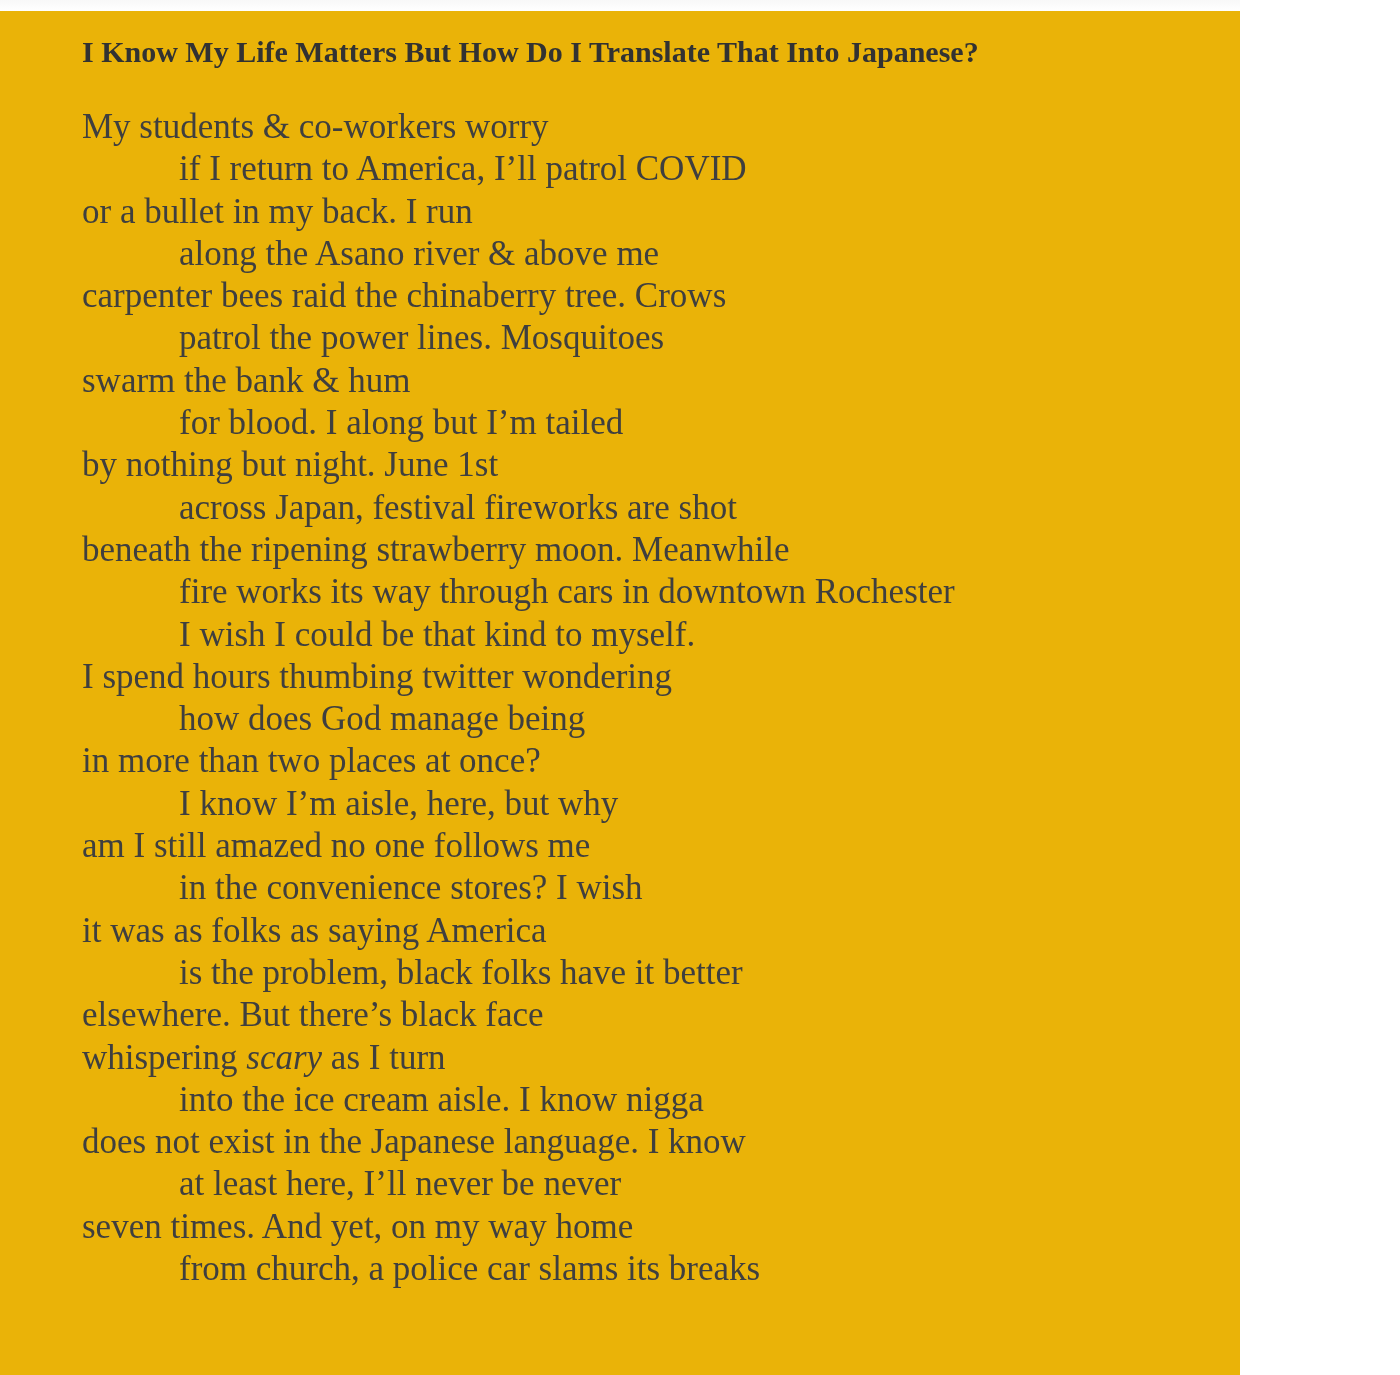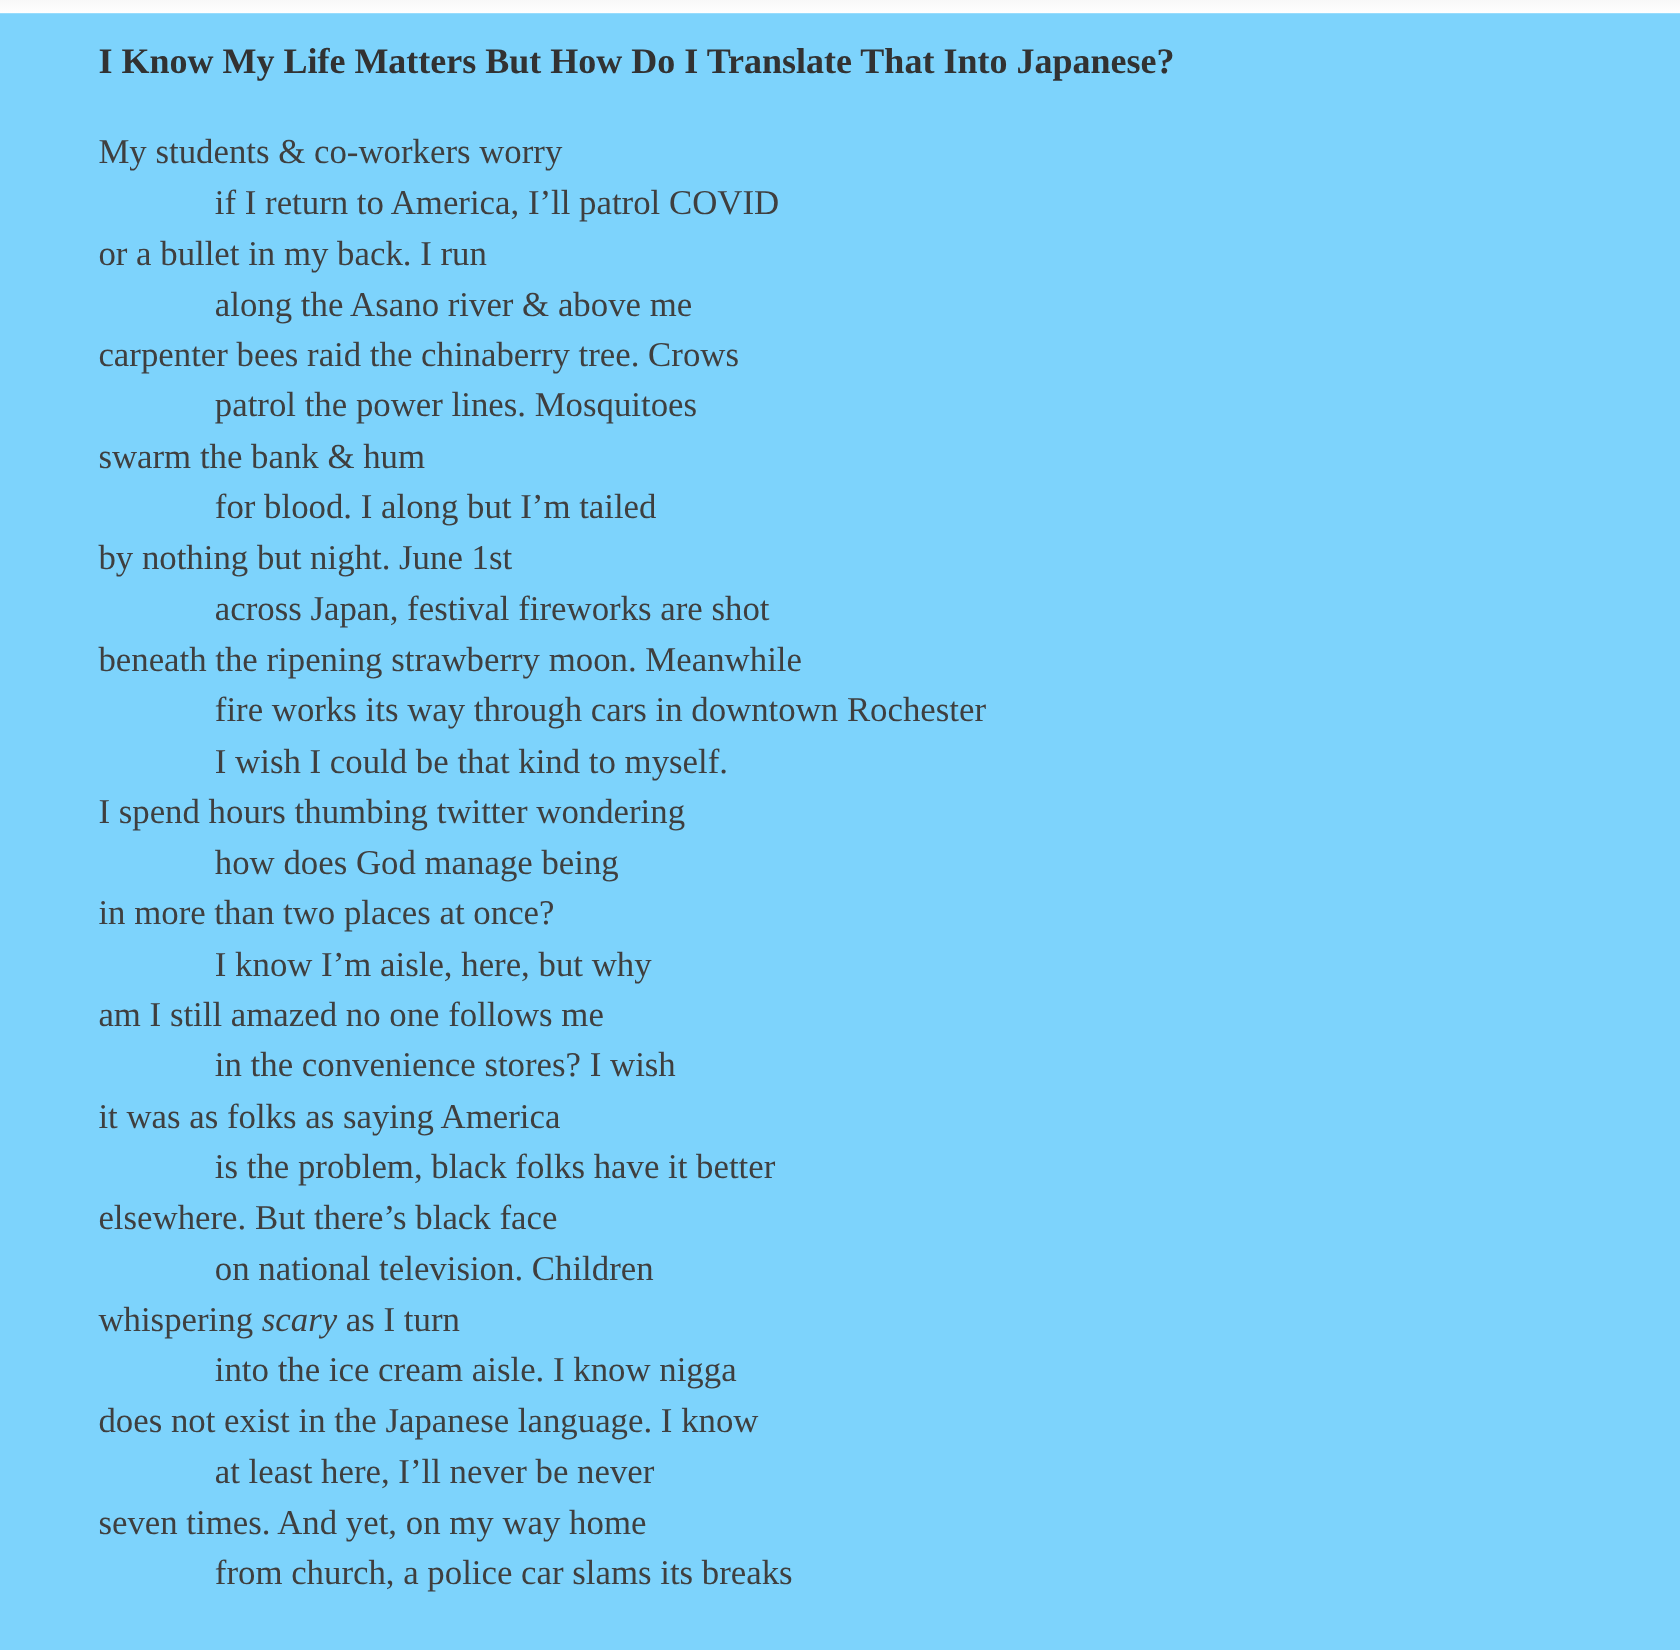--- a/index.html
+++ b/index.html
@@ -2,23 +2,23 @@
 <html><head>
 <meta charset="utf-8">
 <style>
   html, body {
     margin: 0;
     padding: 0;
     background: #ffffff;
   }
   .page {
     position: relative;
-    width: 1400px;
+    width: 1240px;
     height: 1375px;
-    background: #7dd3fc;
+    background: #eab308;
     overflow: hidden;
     font-family: "Liberation Serif", "DejaVu Serif", serif;
   }
   .top-edge {
     position: absolute;
     top: 0; left: 0; right: 0;
     height: 11px;
     background: linear-gradient(#f8f8f8, #ffffff);
   }
   .doc {
@@ -27,21 +27,21 @@
   }
   .poem-title {
     margin: 0;
     font-size: 30px;
     line-height: 1.2;
     font-weight: bold;
     color: #323232;
   }
   .poem-body {
     margin-top: 36px;
-    font-size: 29px;
+    font-size: 35px;
     line-height: 42.3px;
     color: #3f3f3f;
   }
   .line {
     white-space: pre-wrap;
   }
   .line.indented {
     padding-left: 97px;
   }
   .line em {
@@ -71,21 +71,20 @@
         <div class="line indented"><span>I wish I could be that kind to myself.</span></div>
         <div class="line"><span>I spend hours thumbing twitter wondering</span></div>
         <div class="line indented"><span>how does God manage being</span></div>
         <div class="line"><span>in more than two places at once?</span></div>
         <div class="line indented"><span>I know I’m aisle, here, but why</span></div>
         <div class="line"><span>am I still amazed no one follows me</span></div>
         <div class="line indented"><span>in the convenience stores? I wish</span></div>
         <div class="line"><span>it was as folks as saying America</span></div>
         <div class="line indented"><span>is the problem, black folks have it better</span></div>
         <div class="line"><span>elsewhere. But there’s black face</span></div>
-        <div class="line indented"><span>on national television. Children</span></div>
         <div class="line"><span>whispering </span><em>scary</em><span> as I turn</span></div>
         <div class="line indented"><span>into the ice cream aisle. I know nigga</span></div>
         <div class="line"><span>does not exist in the Japanese language. I know</span></div>
         <div class="line indented"><span>at least here, I’ll never be never</span></div>
         <div class="line"><span>seven times. And yet, on my way home</span></div>
         <div class="line indented"><span>from church, a police car slams its breaks</span></div>
       </div>
   </div>
 </div>
 

